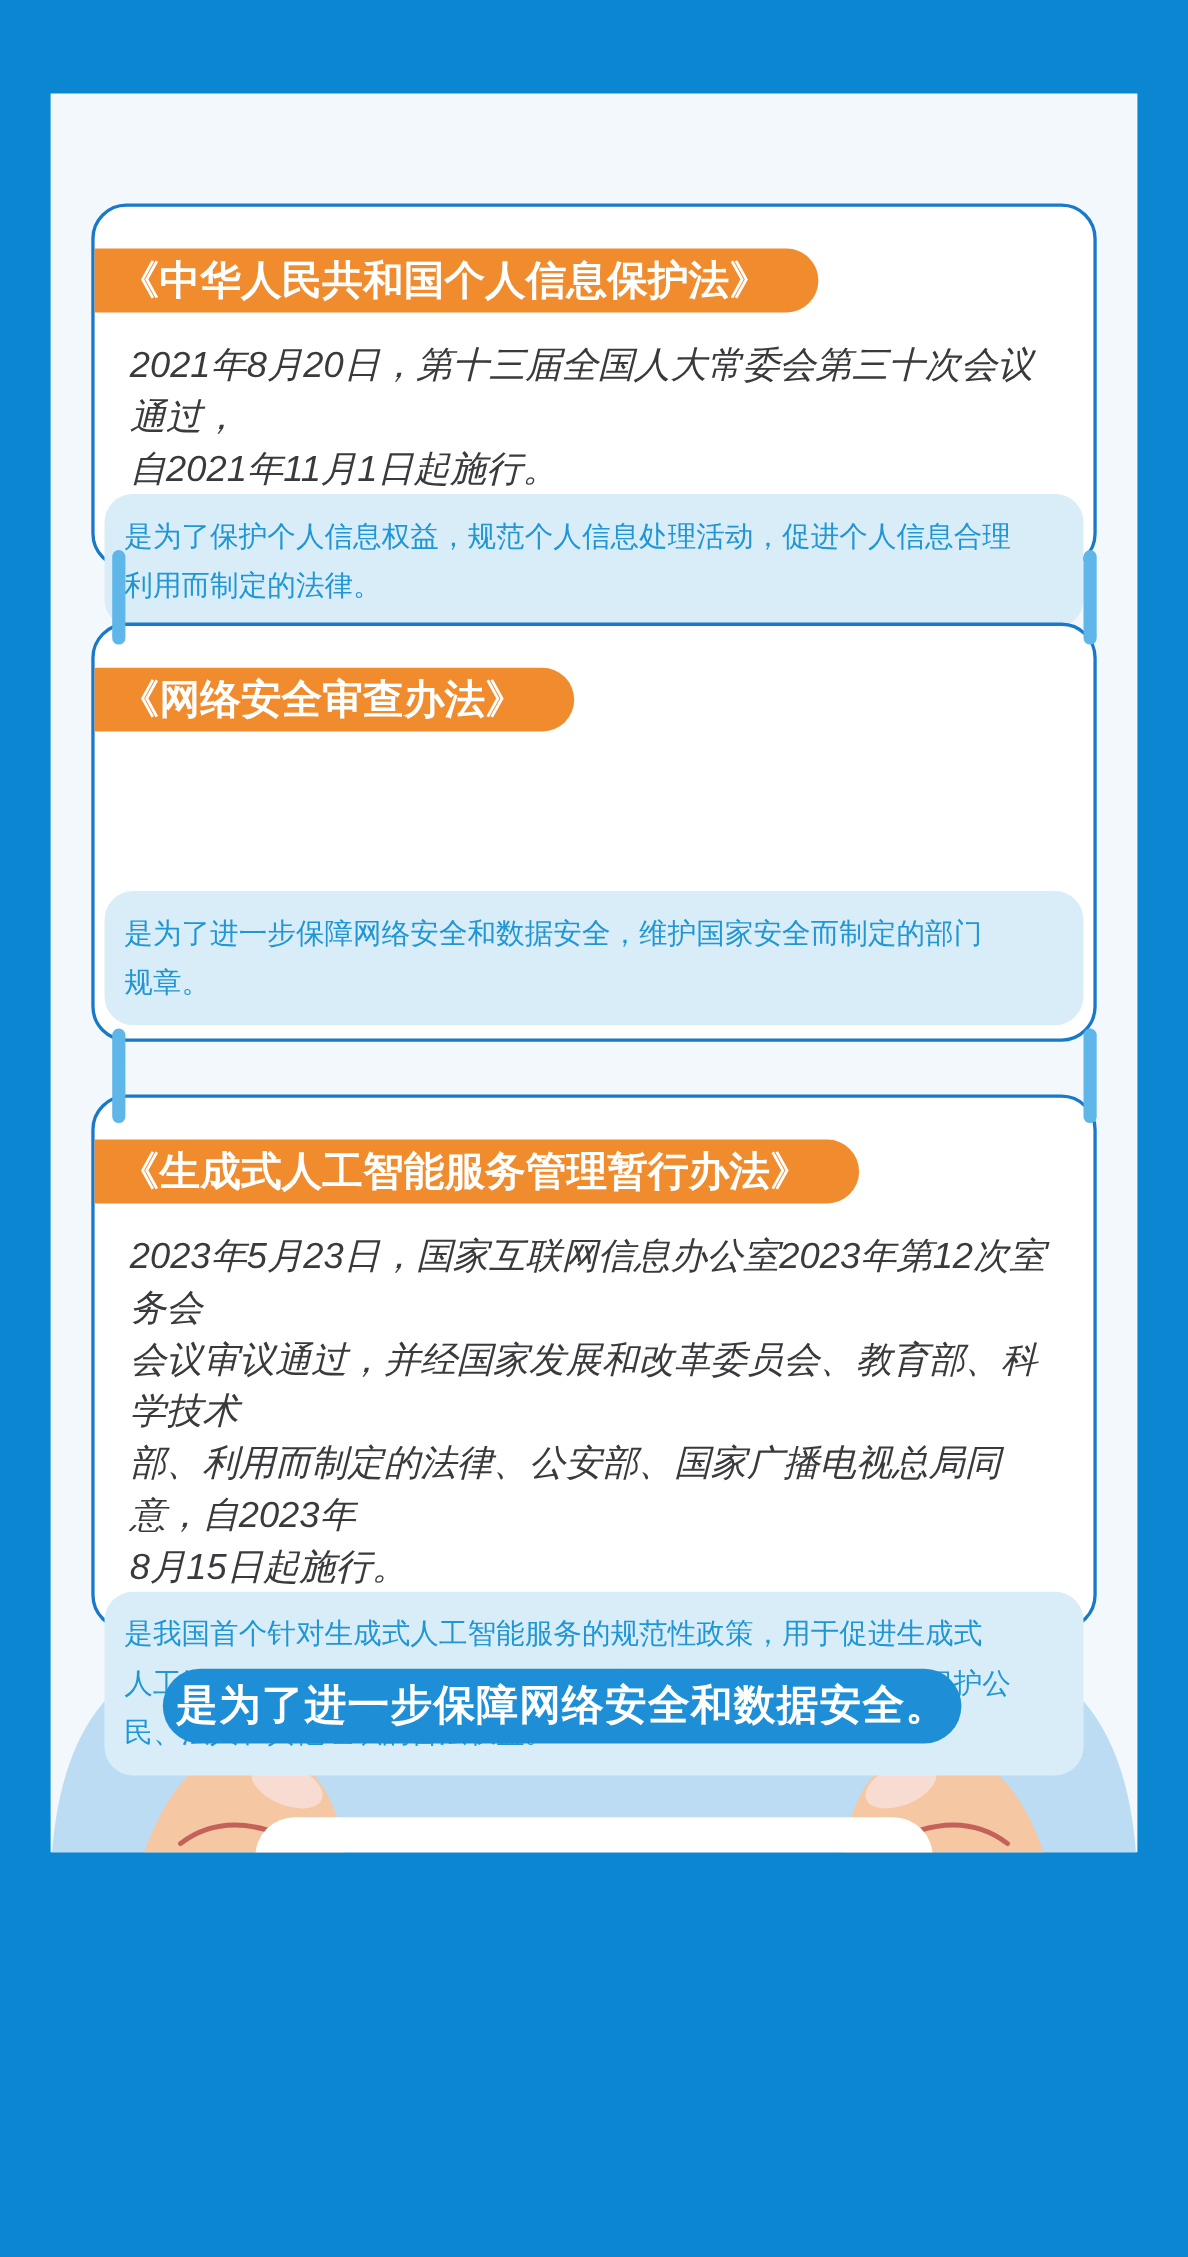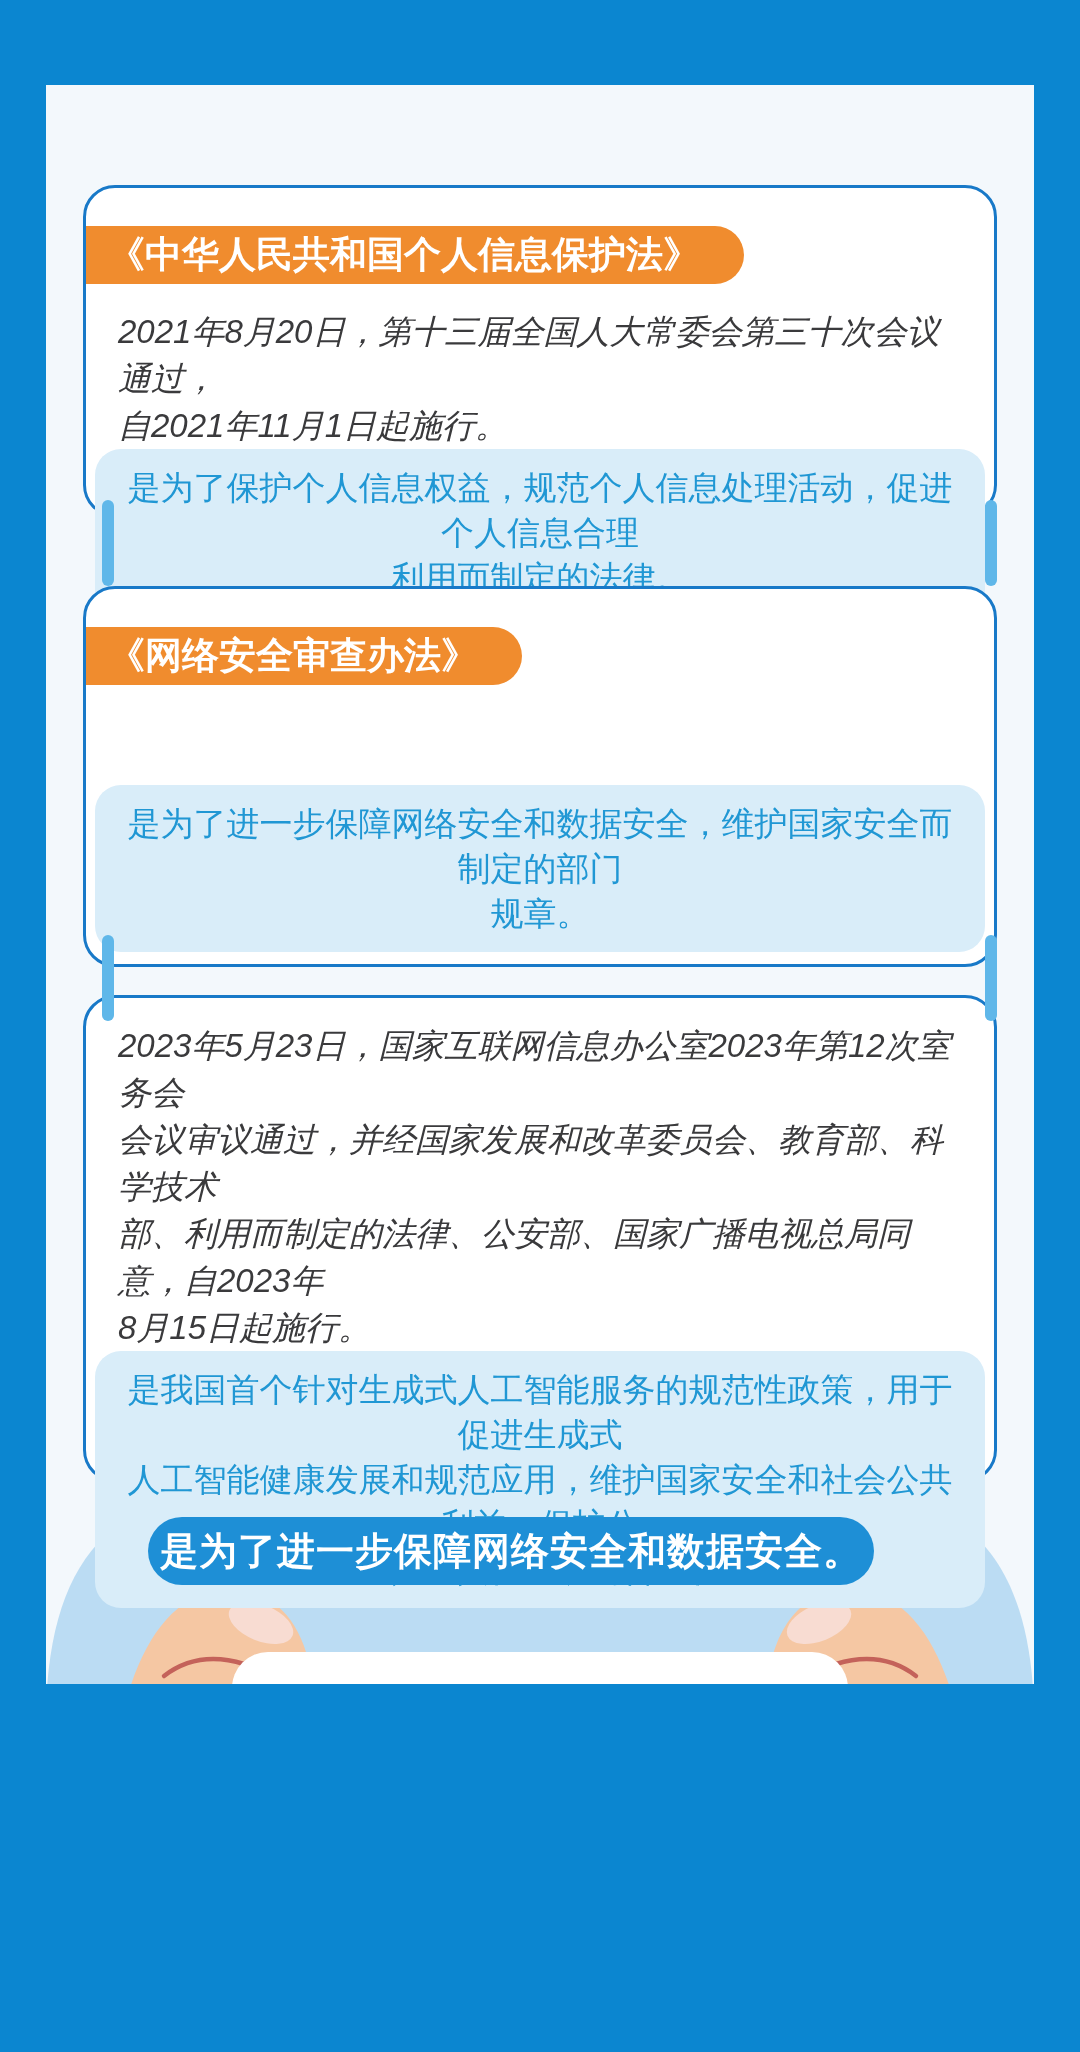--- a/index.html
+++ b/index.html
@@ -22,21 +22,21 @@
   .card{
     position:absolute;left:37px;width:914px;
     background:#FFFFFF;
     border:3px solid #1879C8;
     border-radius:32px;
     box-sizing:border-box;
     display:flex;flex-direction:column;
     z-index:2;
   }
   .card.c1{top:100px;height:332px;}
-  .card.c2{top:501px;height:381px;gap:16px;}
+  .card.c2{top:481px;height:381px;gap:16px;}
   .card.c3{top:910px;height:487px;}
   .pill{
     align-self:flex-start;
     margin-top:38px;
     background:#F08C2E;
     color:#FFFFFF;
     font-weight:bold;
     font-size:37px;
     height:58px;line-height:58px;
     padding:0 44px 0 22px;
@@ -47,25 +47,24 @@
     margin:24px 28px 0 32px;
     font-size:33px;line-height:47px;
     color:#3A3A3C;
     white-space:pre-line;
     font-style:italic;
   }
   .note{
     margin:auto 9px 12px 9px;
     background:#D9EDF9;
     border-radius:26px;
-    padding:16px 32px;
-    font-size:33px;line-height:45px;
+    padding:16px 18px;
+    font-size:26px;line-height:45px;
     color:#2097D4;
     white-space:pre-line;
-    text-align:center;
   }
   
   .connector{
     position:absolute;width:12px;height:86px;
     border-radius:6px;background:#5FB7E9;z-index:5;
   }
   .conn-a-l{left:56px;top:415px;} .conn-a-r{left:939px;top:415px;}
   .conn-b-l{left:56px;top:850px;} .conn-b-r{left:939px;top:850px;}
   
   .illustration{
@@ -112,20 +111,21 @@
 利用而制定的法律。</div>
     </div>
 
     <div class="card c2">
       <div class="pill">《网络安全审查办法》</div>
       <div class="note">是为了进一步保障网络安全和数据安全，维护国家安全而制定的部门
 规章。</div>
     </div>
 
     <div class="card c3">
+      <div class="pill">《生成式人工智能服务管理暂行办法》</div>
       <div class="card-body">2023年5月23日，国家互联网信息办公室2023年第12次室务会
 会议审议通过，并经国家发展和改革委员会、教育部、科学技术
 部、利用而制定的法律、公安部、国家广播电视总局同意，自2023年
 8月15日起施行。</div>
       <div class="note">是我国首个针对生成式人工智能服务的规范性政策，用于促进生成式
 人工智能健康发展和规范应用，维护国家安全和社会公共利益，保护公
 民、法人和其他组织的合法权益。</div>
     </div>
 
     <div class="connector conn-a-l"></div>

